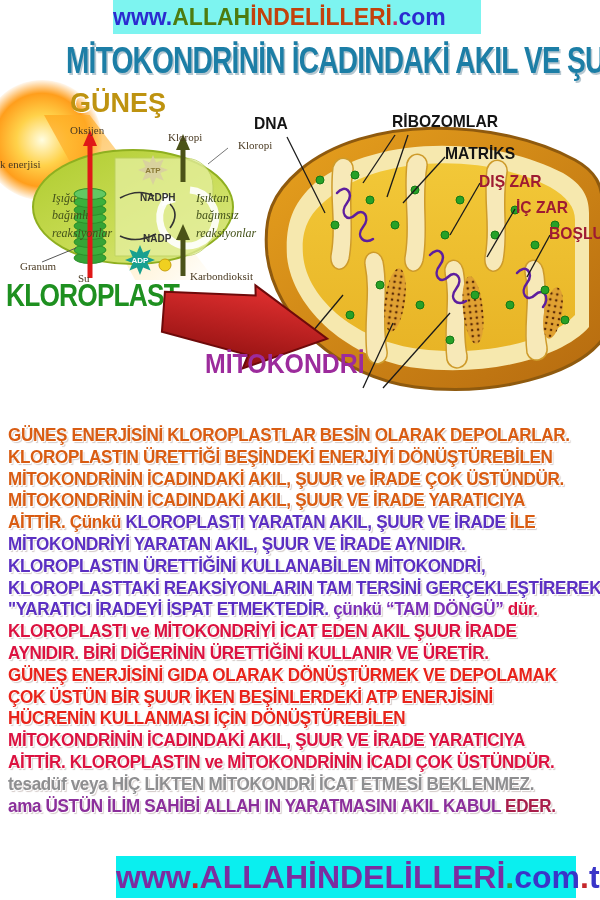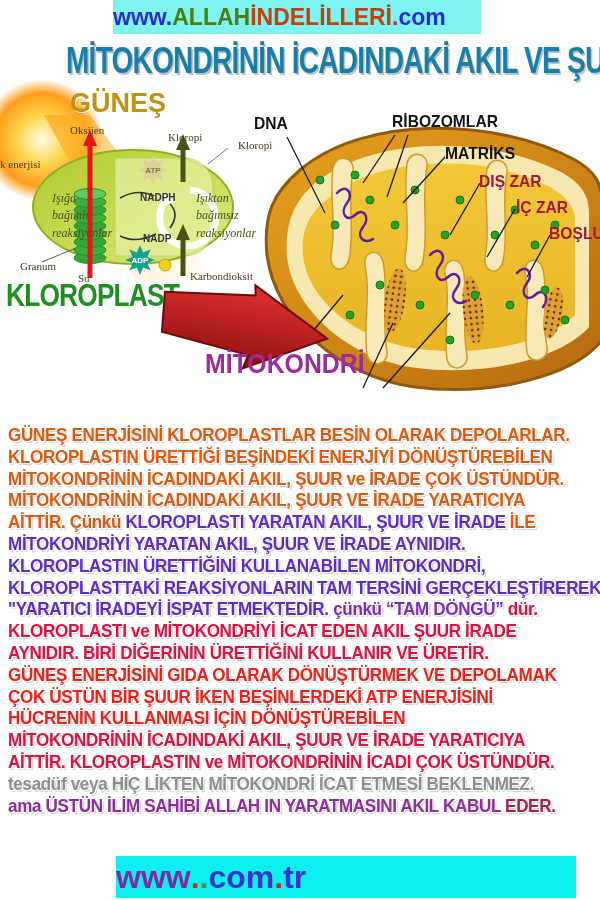--- a/index.html
+++ b/index.html
@@ -253,19 +253,20 @@
       <div class="bline"><span style="color: rgb(232, 35, 26);">HÜCRENİN KULLANMASI İÇİN  DÖNÜŞTÜREBİLEN</span></div>
       <div class="bline"><span style="color: rgb(220, 18, 64);">MİTOKONDRİNİN İCADINDAKİ AKIL, ŞUUR VE İRADE YARATICIYA</span></div>
       <div class="bline"><span style="color: rgb(220, 18, 64);">AİTTİR. KLOROPLASTIN ve MİTOKONDRİNİN İCADI ÇOK ÜSTÜNDÜR.</span></div>
       <div class="bline"><span style="color: rgb(142, 142, 144);">tesadüf veya HİÇ LİKTEN MİTOKONDRİ İCAT ETMESİ BEKLENMEZ.</span></div>
       <div class="bline"><span style="color: rgb(139, 47, 155);">ama ÜSTÜN İLİM SAHİBİ ALLAH IN YARATMASINI AKIL KABUL </span><span style="color: rgb(168, 30, 74);">EDER.</span></div>
     </div>
 
   <div id="banner-bottom" class="abs banner">
       <span style="color: rgb(123, 45, 160);">www</span>
       <span style="color: rgb(197, 39, 43);">.</span>
+      <span style="color: rgb(123, 45, 160);">ALLAHİNDELİLLERİ</span>
       <span style="color: rgb(62, 155, 46);">.</span>
       <span style="color: rgb(58, 53, 200);">com</span>
       <span style="color: rgb(197, 39, 43);">.</span>
       <span style="color: rgb(58, 53, 200);">tr</span>
     </div>
 
 </div>
 
 </body></html>

